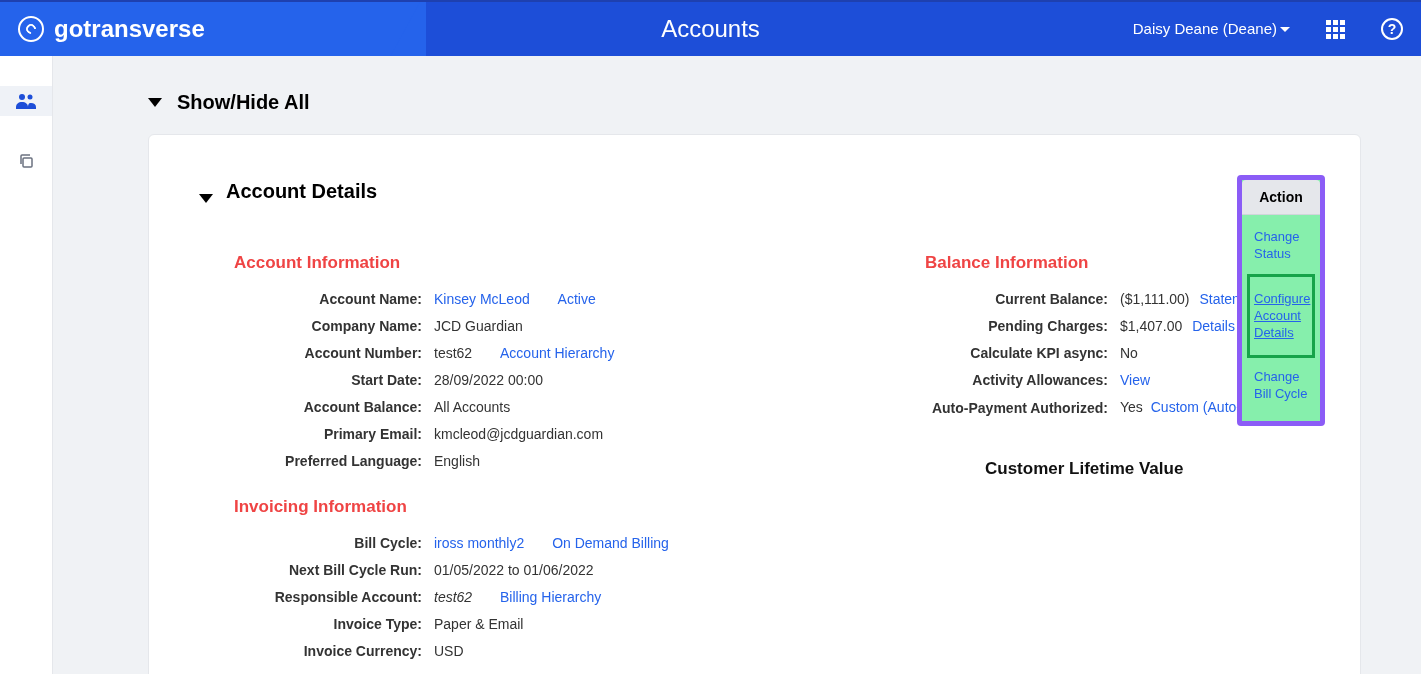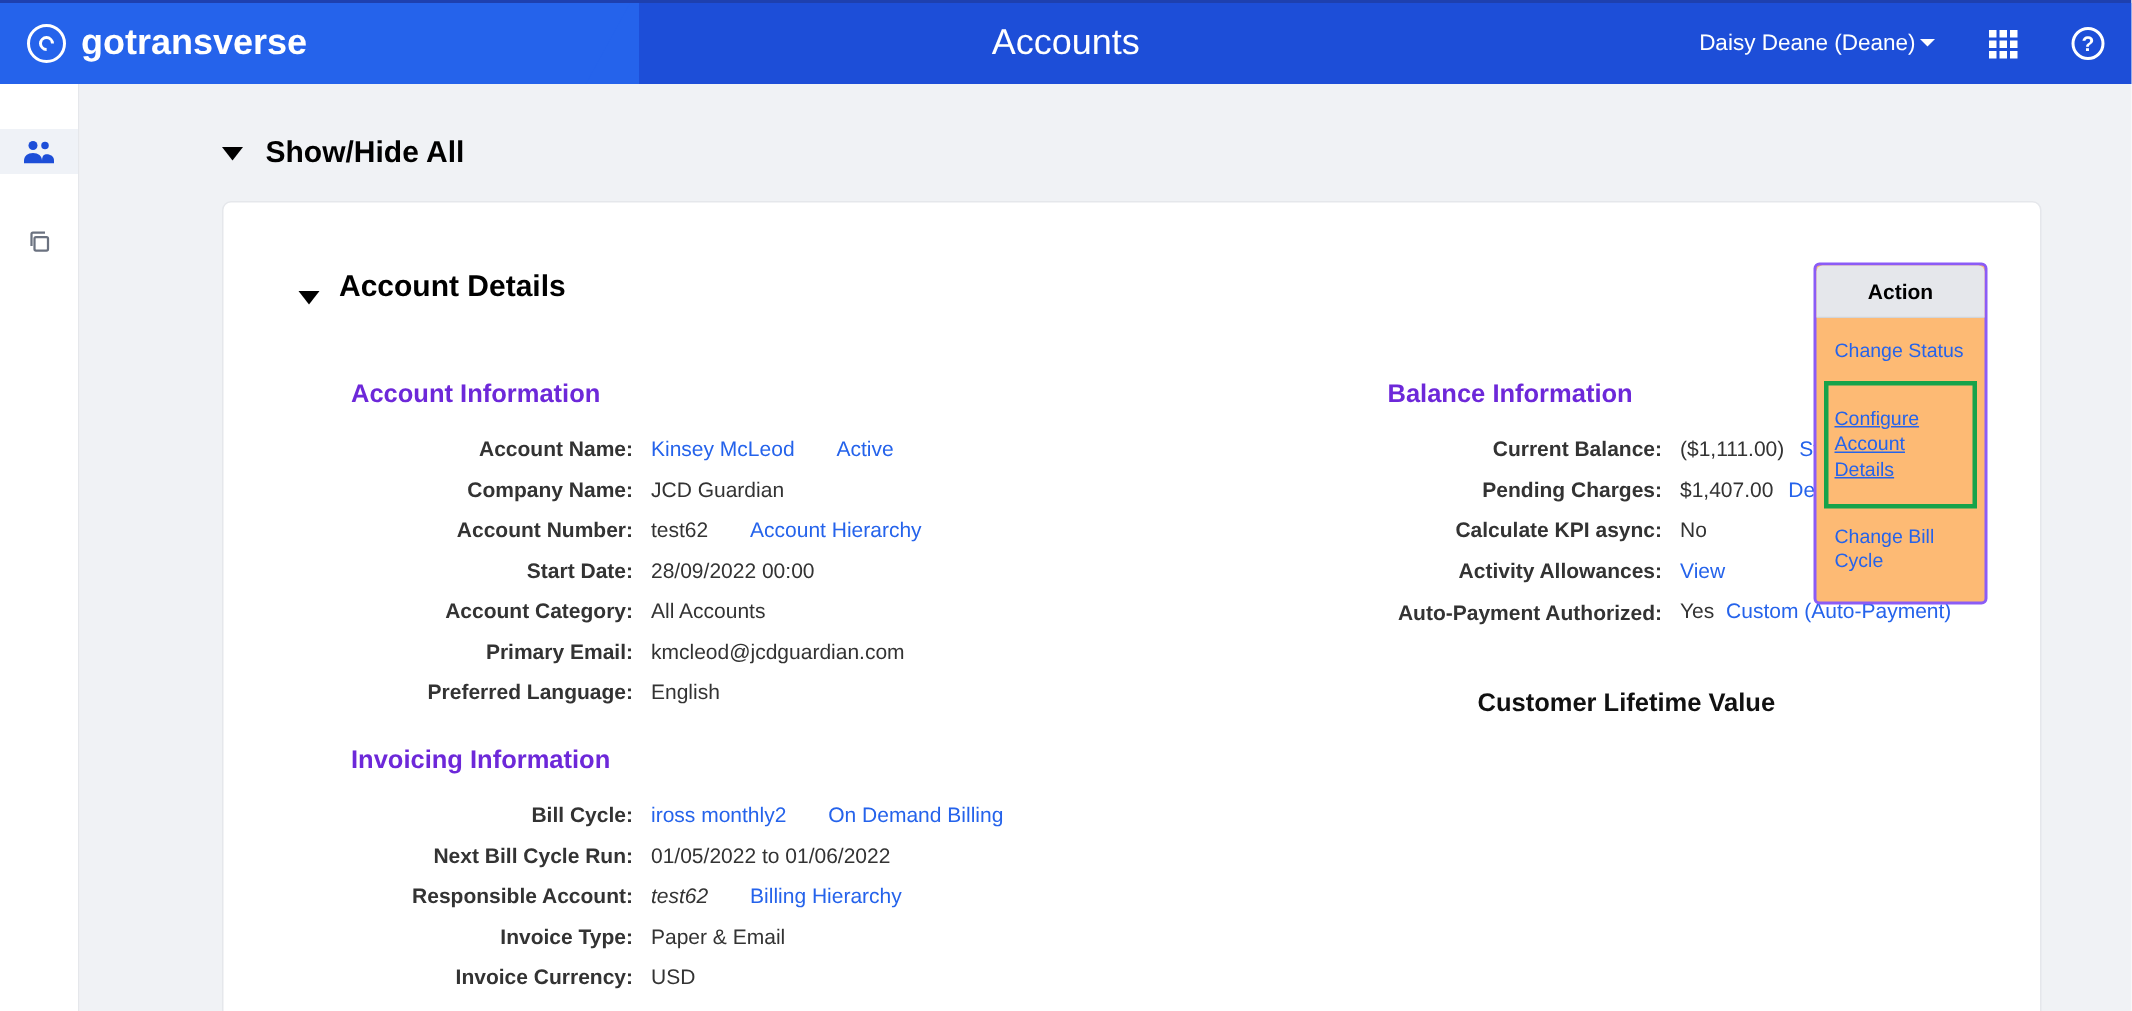--- a/index.html
+++ b/index.html
@@ -154,21 +154,21 @@
       margin-bottom: 50px;
     }
     .section-header .caret-black { margin-left: 5px; }
     .section-title { font-size: 20px; font-weight: bold; }
     .two-col { display: flex; gap: 60px; }
     .col { flex: 1; }
     .subsection-title {
       font-size: 17px;
       font-weight: bold;
       margin-bottom: 18px;
-      color: #6d28d9;
+      color: #ef4444;
     }
     .field-row {
       display: flex;
       margin-bottom: 11px;
       font-size: 14px;
     }
     .field-label {
       width: 240px;
       text-align: right;
       padding-right: 12px;
@@ -181,23 +181,23 @@
     .link-gap { margin-left: 24px; }
     .italic { font-style: italic; }
     .clv-title {
       font-size: 17px; font-weight: bold; color: #111;
       margin-top: 42px; margin-left: 60px;
     }
     .action-panel {
       position: absolute;
       top: 40px;
       right: 35px;
-      width: 116px;
-      background: #fdba74;
-      border: 2px solid #8b5cf6;
+      width: 88px;
+      background: #86efac;
+      border: 5px solid #8b5cf6;
       border-radius: 4px;
     }
     .action-header {
       background: #e5e7eb;
       text-align: center;
       font-weight: bold;
       font-size: 14px;
       padding: 9px 0;
       border-bottom: 1px solid #d1d5db;
       border-radius: 4px 4px 0 0;
@@ -311,21 +311,21 @@
             <div class="field-value">
               <span>test62</span>
               <a class="link link-gap">Account Hierarchy</a>
             </div>
           </div>
           <div class="field-row">
             <div class="field-label">Start Date:</div>
             <div class="field-value">28/09/2022 00:00</div>
           </div>
           <div class="field-row">
-            <div class="field-label">Account Category:</div>
+            <div class="field-label">Account Balance:</div>
             <div class="field-value">All Accounts</div>
           </div>
           <div class="field-row">
             <div class="field-label">Primary Email:</div>
             <div class="field-value">kmcleod@jcdguardian.com</div>
           </div>
           <div class="field-row">
             <div class="field-label">Preferred Language:</div>
             <div class="field-value">English</div>
           </div>

